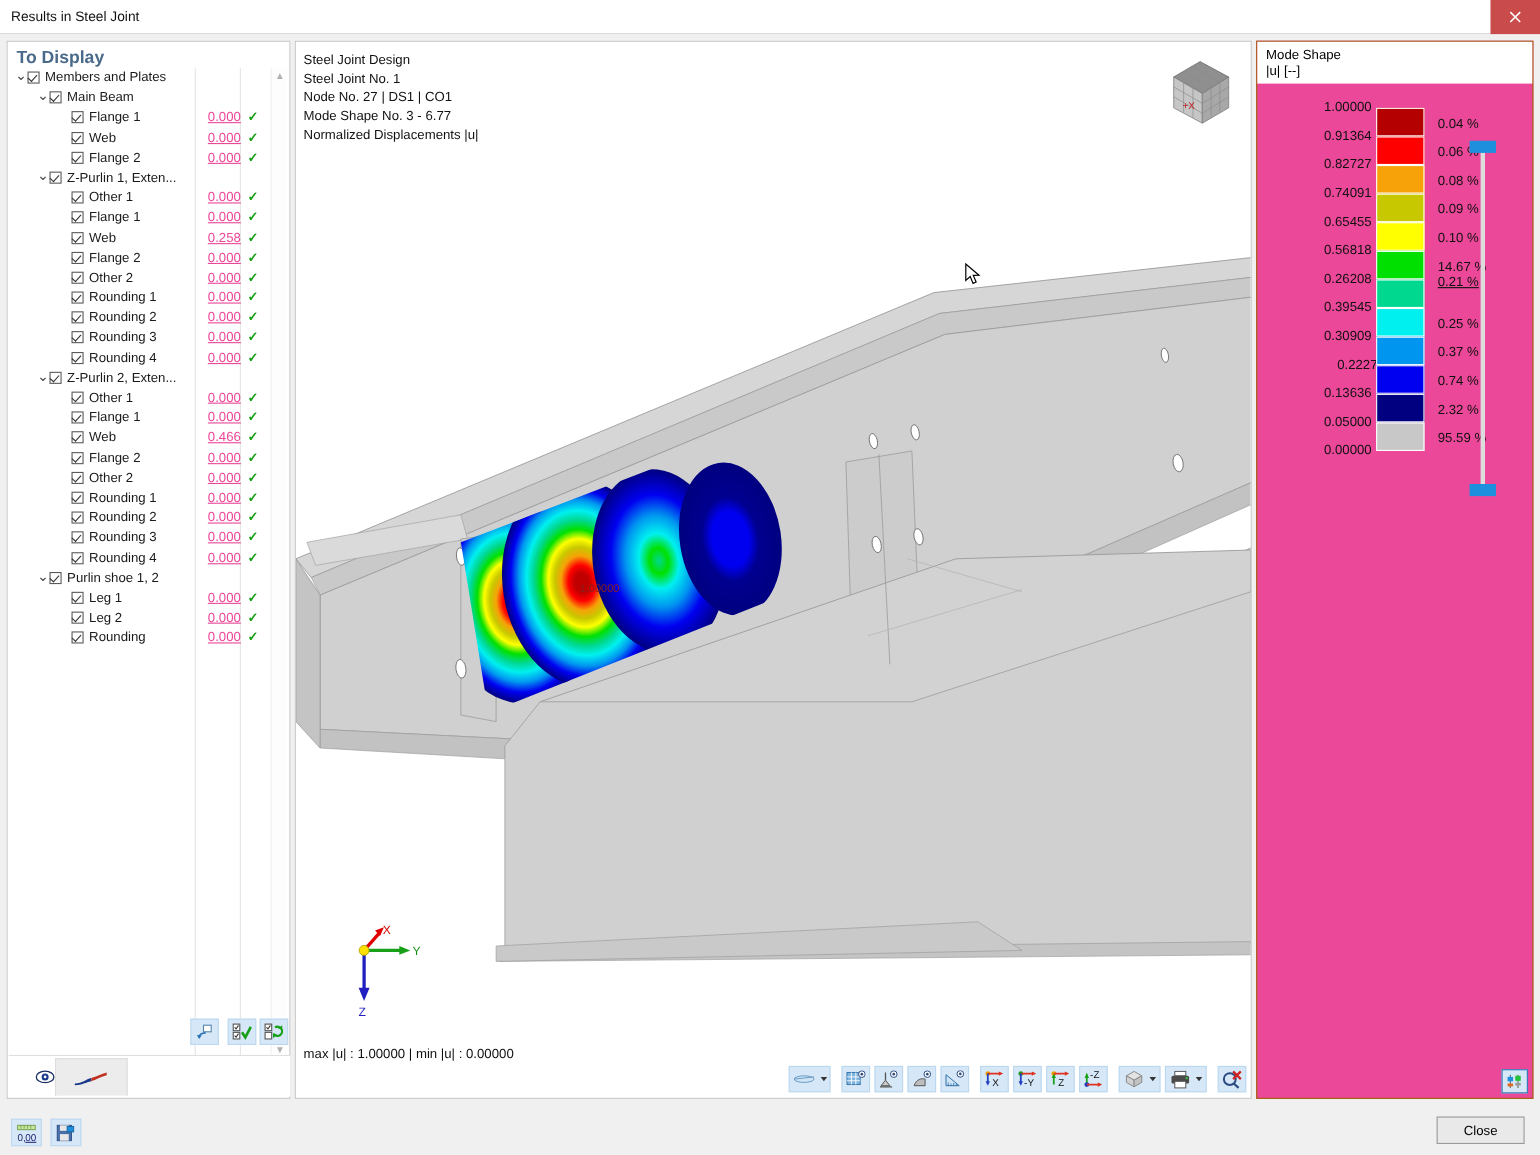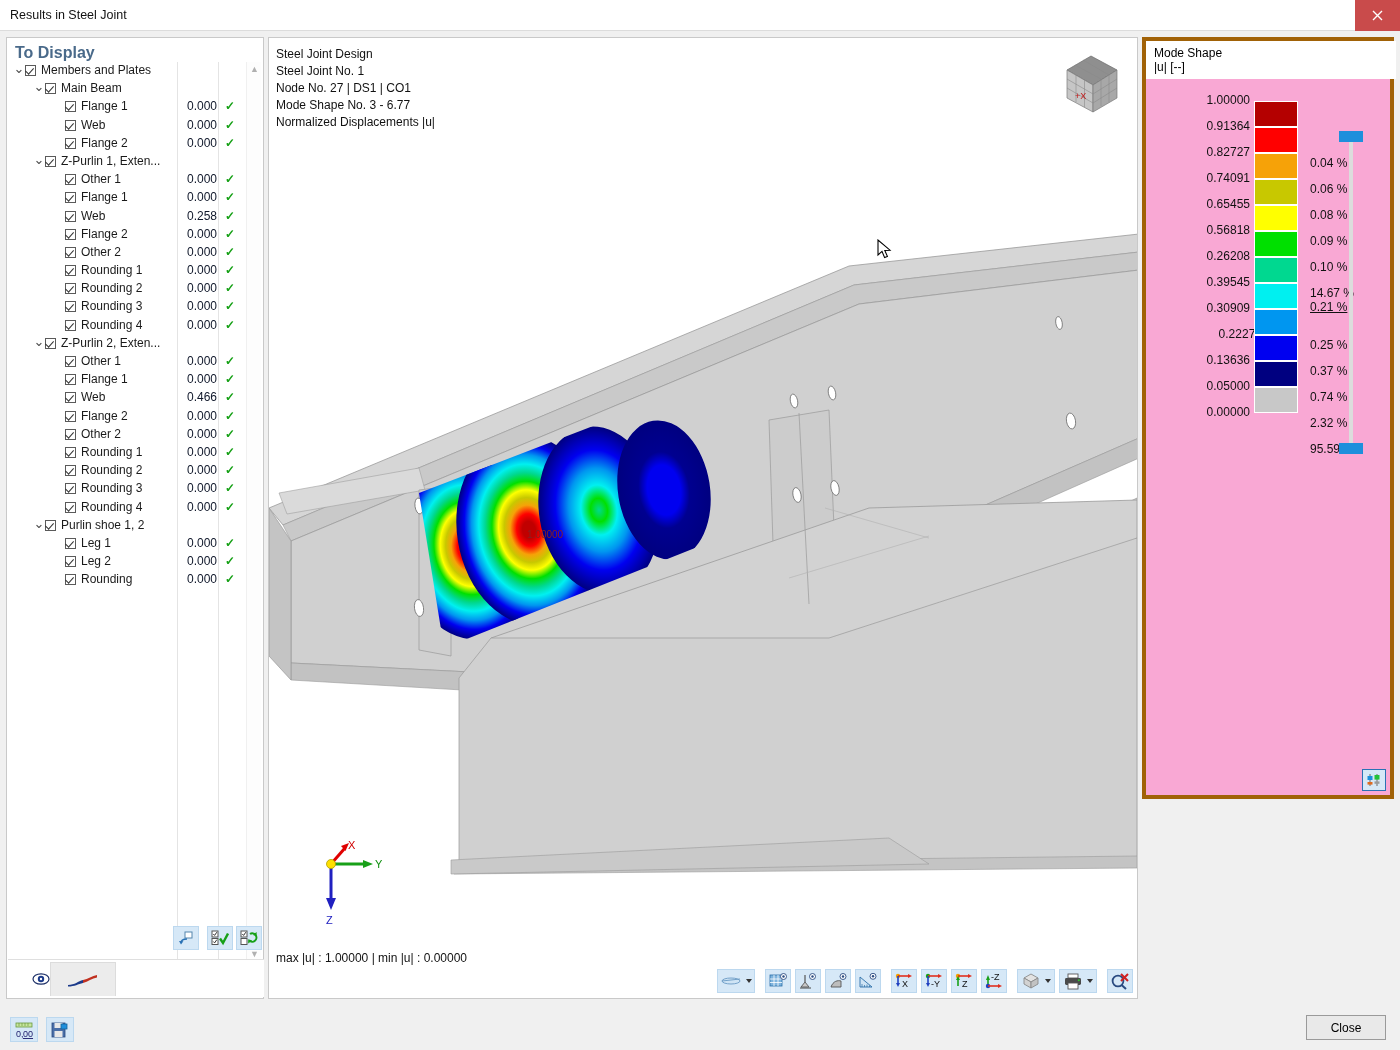--- a/index.html
+++ b/index.html
@@ -59,21 +59,21 @@
   .cbx {
     position:absolute; width:11px; height:11px; top:3px;
     border:1px solid #5a5a5a; background:#fff;
   }
   .cbx.checked:after {
     content:""; position:absolute; left:1px; top:0px;
     width:4px; height:7px; border:solid #333; border-width:0 1.6px 1.6px 0;
     transform:rotate(42deg);
   }
   .tlabel { position:absolute; top:1px; }
-  .tval { position:absolute; left:174px; width:32px; top:1px; color:#0f172a; }
+  .tval { position:absolute; left:174px; width:32px; text-align:right; top:1px; color:#ec4899;text-decoration:underline; }
   .tok  { position:absolute; left:212px; top:1px; color:#15a015; font-size:12px; font-weight:bold; }
 
   
   #treeScroll {
     position:absolute; right:2px; top:24px; width:15px; height:900px;
     background:#fdfdfd; border-left:1px solid #f0f0f0;
   }
   #treeScroll .arw {
     position:absolute; left:0; width:15px; height:15px;
     color:#b0b0b0; font-size:9px; text-align:center; line-height:15px;
@@ -120,39 +120,39 @@
     height:24px; min-width:26px; padding:0 2px;
     background:#d6e8f7; border:1px solid #bcd8ef;
     display:flex; align-items:center; justify-content:center; gap:1px;
     cursor:pointer;
   }
   .vbtn.wide { min-width:38px; }
   .caret { width:0;height:0;border-left:3.5px solid transparent;border-right:3.5px solid transparent;border-top:4px solid #333; }
 
   
   #rightPanel {
-    position:absolute; left:1142px; top:37px; width:252px; height:762px;
-    background:#f9a8d4; border:4px solid #a16207;
+    position:absolute; left:1142px; top:37px; width:252px; height:962px;
+    background:#ec4899; border:1px solid #a16207;
   }
   #rpHead {
     position:absolute; left:0; top:0; width:250px; height:38px;
     background:#ffffff;
   }
   #rpHead .l1 { position:absolute; left:8px; top:5px; font-size:12px; }
   #rpHead .l2 { position:absolute; left:8px; top:19px; font-size:12px; }
   .legVal {
     position:absolute; right:0; width:62px; text-align:right;
     font-size:12px; color:#111;
   }
   .legSw {
     position:absolute; left:108px; width:44px; height:26px;
     border:1px solid #ffffff;
   }
   .legPct {
-    position:absolute; left:164px; font-size:12px; color:#111;margin-top:48px;
+    position:absolute; left:164px; font-size:12px; color:#111;
   }
   #slTrack {
     position:absolute; left:203px; top:100px; width:4px; height:312px;
     background:#dcdcdc;
   }
   .slHandle {
     position:absolute; left:193px; width:24px; height:11px; background:#1e8fdc;
   }
   #rpCorner {
     position:absolute; right:4px; bottom:4px; width:24px; height:22px;

